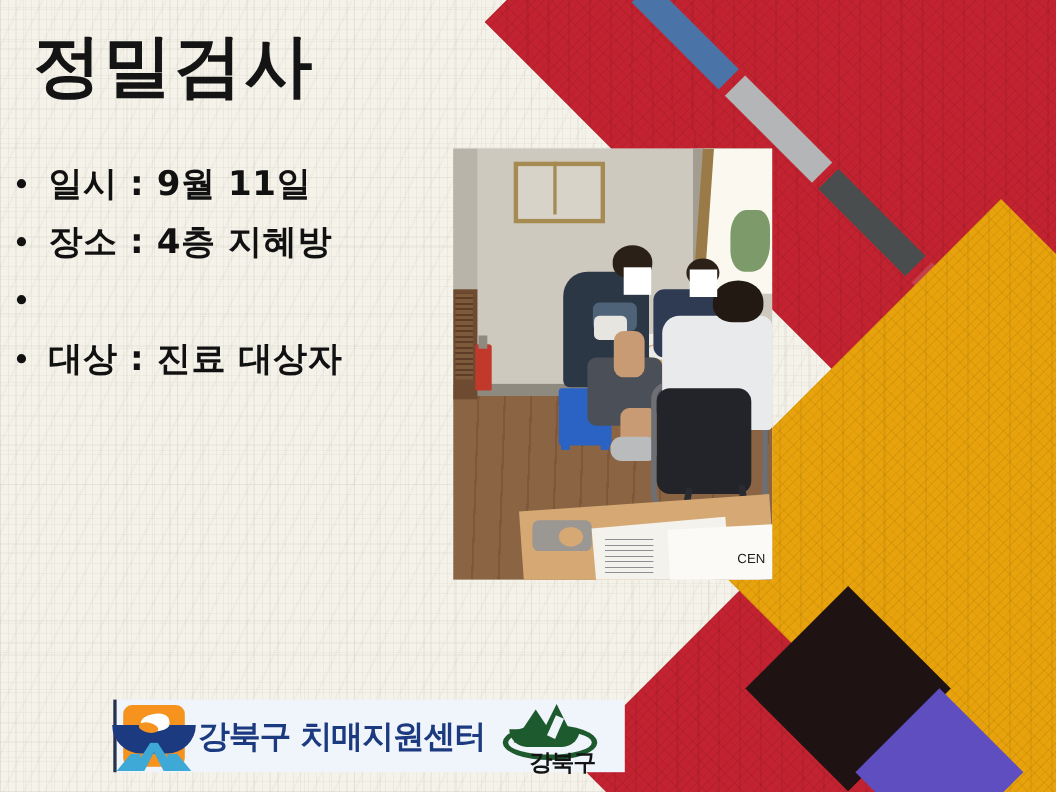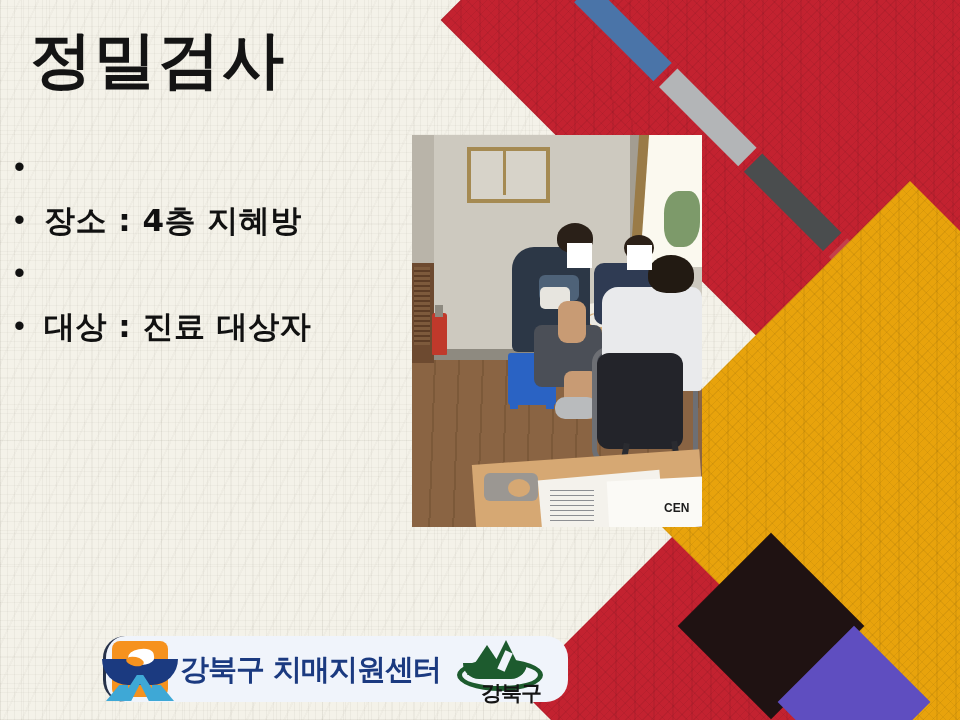--- a/index.html
+++ b/index.html
@@ -150,28 +150,27 @@
   .ph-chair-rim{left:180px;top:212px;width:96px;height:108px;border:5px solid #6d6f74;border-radius:16px;}
   .ph-chair-leg{left:208px;top:308px;width:6px;height:44px;background:#2a2b30;transform:rotate(10deg);}
   .ph-chair-leg2{left:262px;top:306px;width:6px;height:40px;background:#2a2b30;transform:rotate(-8deg);}
   .ph-desk{left:62px;top:322px;width:228px;height:70px;background:#d6a873;transform:rotate(-4deg);}
   .ph-tray{left:72px;top:338px;width:54px;height:28px;background:#9b9792;border-radius:6px;}
   .ph-tray-h{left:96px;top:344px;width:22px;height:18px;background:#d6a873;border-radius:50%;}
   .ph-doc1{left:128px;top:340px;width:122px;height:56px;background:#f4f2ec;transform:rotate(-5deg);}
   .ph-doc2{left:196px;top:344px;width:96px;height:50px;background:#fbfaf6;transform:rotate(-3deg);}
   .ph-doc-txt{left:138px;top:352px;width:44px;height:34px;
     background:repeating-linear-gradient(0deg,#8d8f93 0 1px,rgba(0,0,0,0) 1px 5px);}
-  .ph-cen{left:252px;top:366px;width:38px;height:22px;color:#1c1c1c;font-weight:bold;font-size:12px;}
+  .ph-cen{left:252px;top:366px;width:38px;height:22px;color:#1c1c1c;font-weight:normal;font-size:12px;text-align:center;}
 
   
   .logo-panel{
     position:absolute;left:103px;top:636px;width:462px;height:66px;
     background:#f0f4fb;display:flex;align-items:center;
     border-left:3px solid #27324a;
-    border-radius:22px;
   }
   .logo-mark{
     position:relative;width:56px;height:56px;margin-left:6px;
     background:#f6921e;border-radius:8px;flex:0 0 56px;overflow:visible;
   }
   .logo-swoosh{
     position:absolute;left:-10px;top:18px;width:76px;height:26px;
     background:#1b3a80;
     border-radius:0 0 40px 40px;
   }
@@ -250,20 +249,21 @@
       <div class="shape-tex"></div>
     </div>
   <div class="deco dark-square"></div>
   <div class="deco purple-square"></div>
 
   <div class="title">정밀검사</div>
 
   <div class="bullets">
     <div class="bullet-row">
       <div class="bullet-dot">•</div>
+      <div class="bullet-text">일시 : 9월 11일</div>
     </div>
     <div class="bullet-row">
       <div class="bullet-dot">•</div>
       <div class="bullet-text">장소 : 4층 지혜방</div>
     </div>
     <div class="bullet-row">
       <div class="bullet-dot">•</div>
     </div>
     <div class="bullet-row">
       <div class="bullet-dot">•</div>

